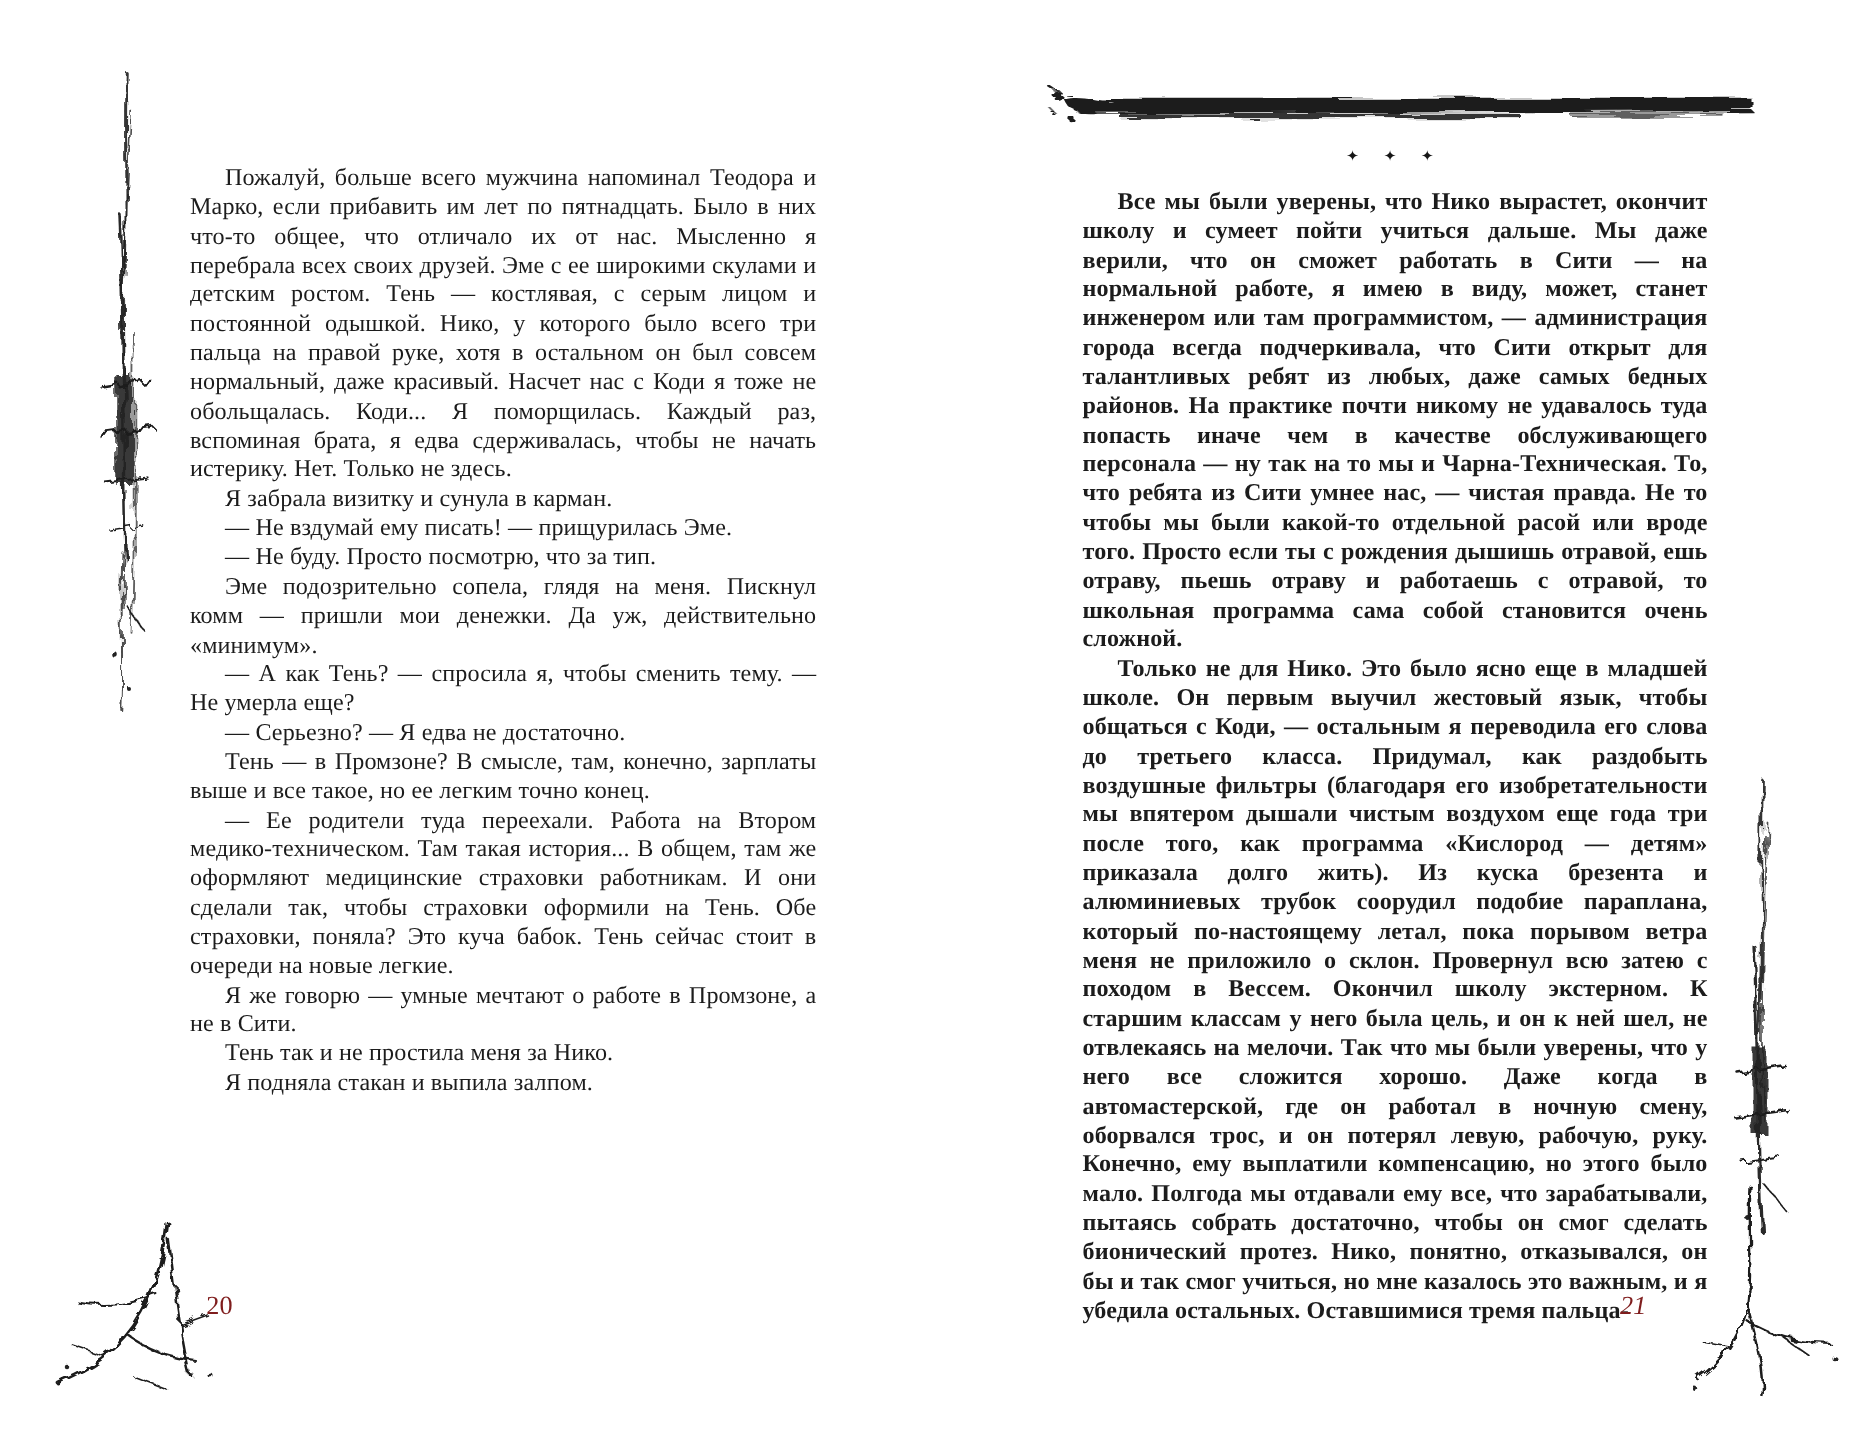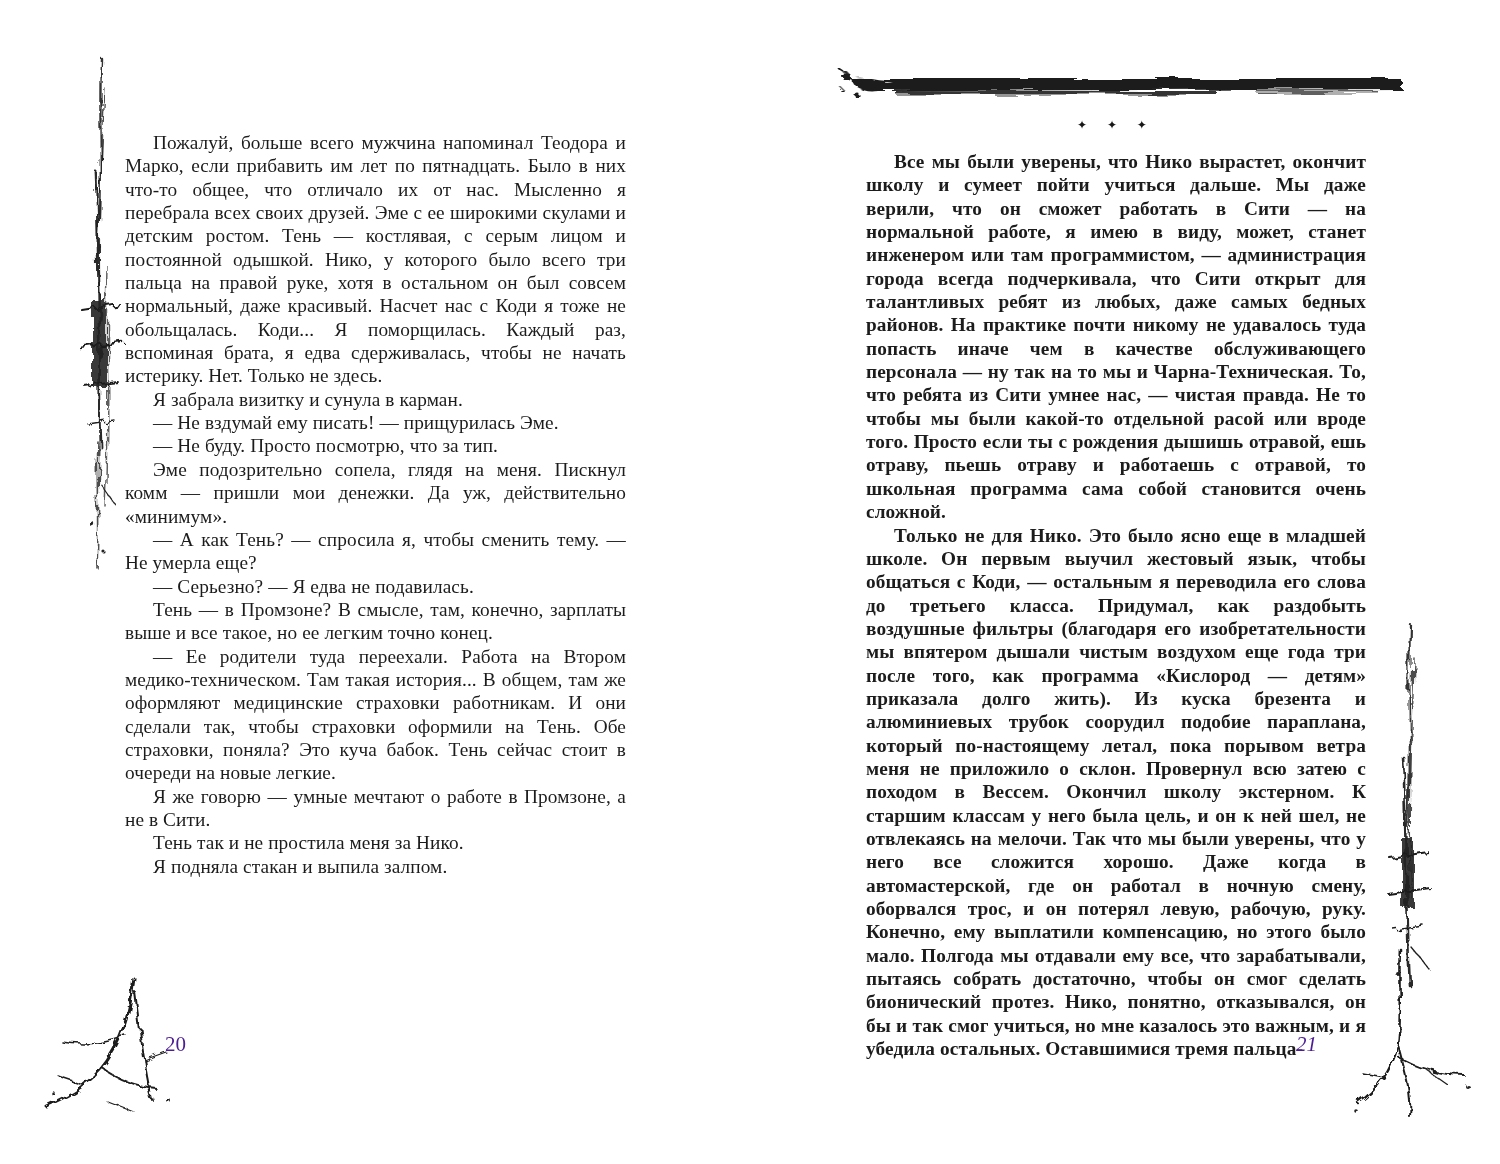--- a/index.html
+++ b/index.html
@@ -21,37 +21,37 @@
     text-align: justify;
     font-size: 19.3px;
     line-height: 23.35px;
     letter-spacing: 0.1px;
   }
   .text-col p {
     margin: 0;
     text-indent: 28px;
     hyphens: none;
   }
-  .col-left  { left: 125px; top: 131px; width: 501px; }
+  .col-left  { left: 152px; top: 131px; width: 501px; }
   .col-right { left: 866px; top: 150px; width: 500px; font-weight: bold; }
   .ornament {
     position: absolute;
     left: 866px;
     top: 118px;
     width: 500px;
     text-align: center;
     font-family: "DejaVu Sans", sans-serif;
     font-size: 12px;
     letter-spacing: 8px;
     color: #161616;
   }
   .page-number {
     position: absolute;
     font-size: 21px;
-    color: #4c1d95;
+    color: #7f1d1d;
   }
   .page-number.left  { left: 165px;  top: 1032px; }
   .page-number.right { left: 1296px; top: 1032px; font-style: italic; }
   .ink {
     position: absolute;
     pointer-events: none;
   }
 </style>
 </head>
 <body>
@@ -160,21 +160,21 @@
   </svg>
 
   <div>
     <div class="text-col col-left">
       <p>Пожалуй, больше всего мужчина напоминал Теодора и Марко, если прибавить им лет по пятнадцать. Было в них что-то общее, что отличало их от нас. Мысленно я перебрала всех своих друзей. Эме с ее широкими скулами и детским ростом. Тень — костлявая, с серым лицом и постоянной одышкой. Нико, у которого было всего три пальца на правой руке, хотя в остальном он был совсем нормальный, даже красивый. Насчет нас с Коди я тоже не обольщалась. Коди... Я поморщилась. Каждый раз, вспоминая брата, я едва сдерживалась, чтобы не начать истерику. Нет. Только не здесь.</p>
       <p>Я забрала визитку и сунула в карман.</p>
       <p>— Не вздумай ему писать! — прищурилась Эме.</p>
       <p>— Не буду. Просто посмотрю, что за тип.</p>
       <p>Эме подозрительно сопела, глядя на меня. Пискнул комм — пришли мои денежки. Да уж, действительно «минимум».</p>
       <p>— А как Тень? — спросила я, чтобы сменить тему. — Не умерла еще?</p>
-      <p>— Серьезно? — Я едва не подавилась.</p>
+      <p>— Серьезно? — Я едва не достаточно.</p>
       <p>Тень — в Промзоне? В смысле, там, конечно, зарплаты выше и все такое, но ее легким точно конец.</p>
       <p>— Ее родители туда переехали. Работа на Втором медико-техническом. Там такая история... В общем, там же оформляют медицинские страховки работникам. И они сделали так, чтобы страховки оформили на Тень. Обе страховки, поняла? Это куча бабок. Тень сейчас стоит в очереди на новые легкие.</p>
       <p>Я же говорю — умные мечтают о работе в Промзоне, а не в Сити.</p>
       <p>Тень так и не простила меня за Нико.</p>
       <p>Я подняла стакан и выпила залпом.</p>
     </div>
     <div class="page-number left">20</div>
   </div>
 
   <div>

